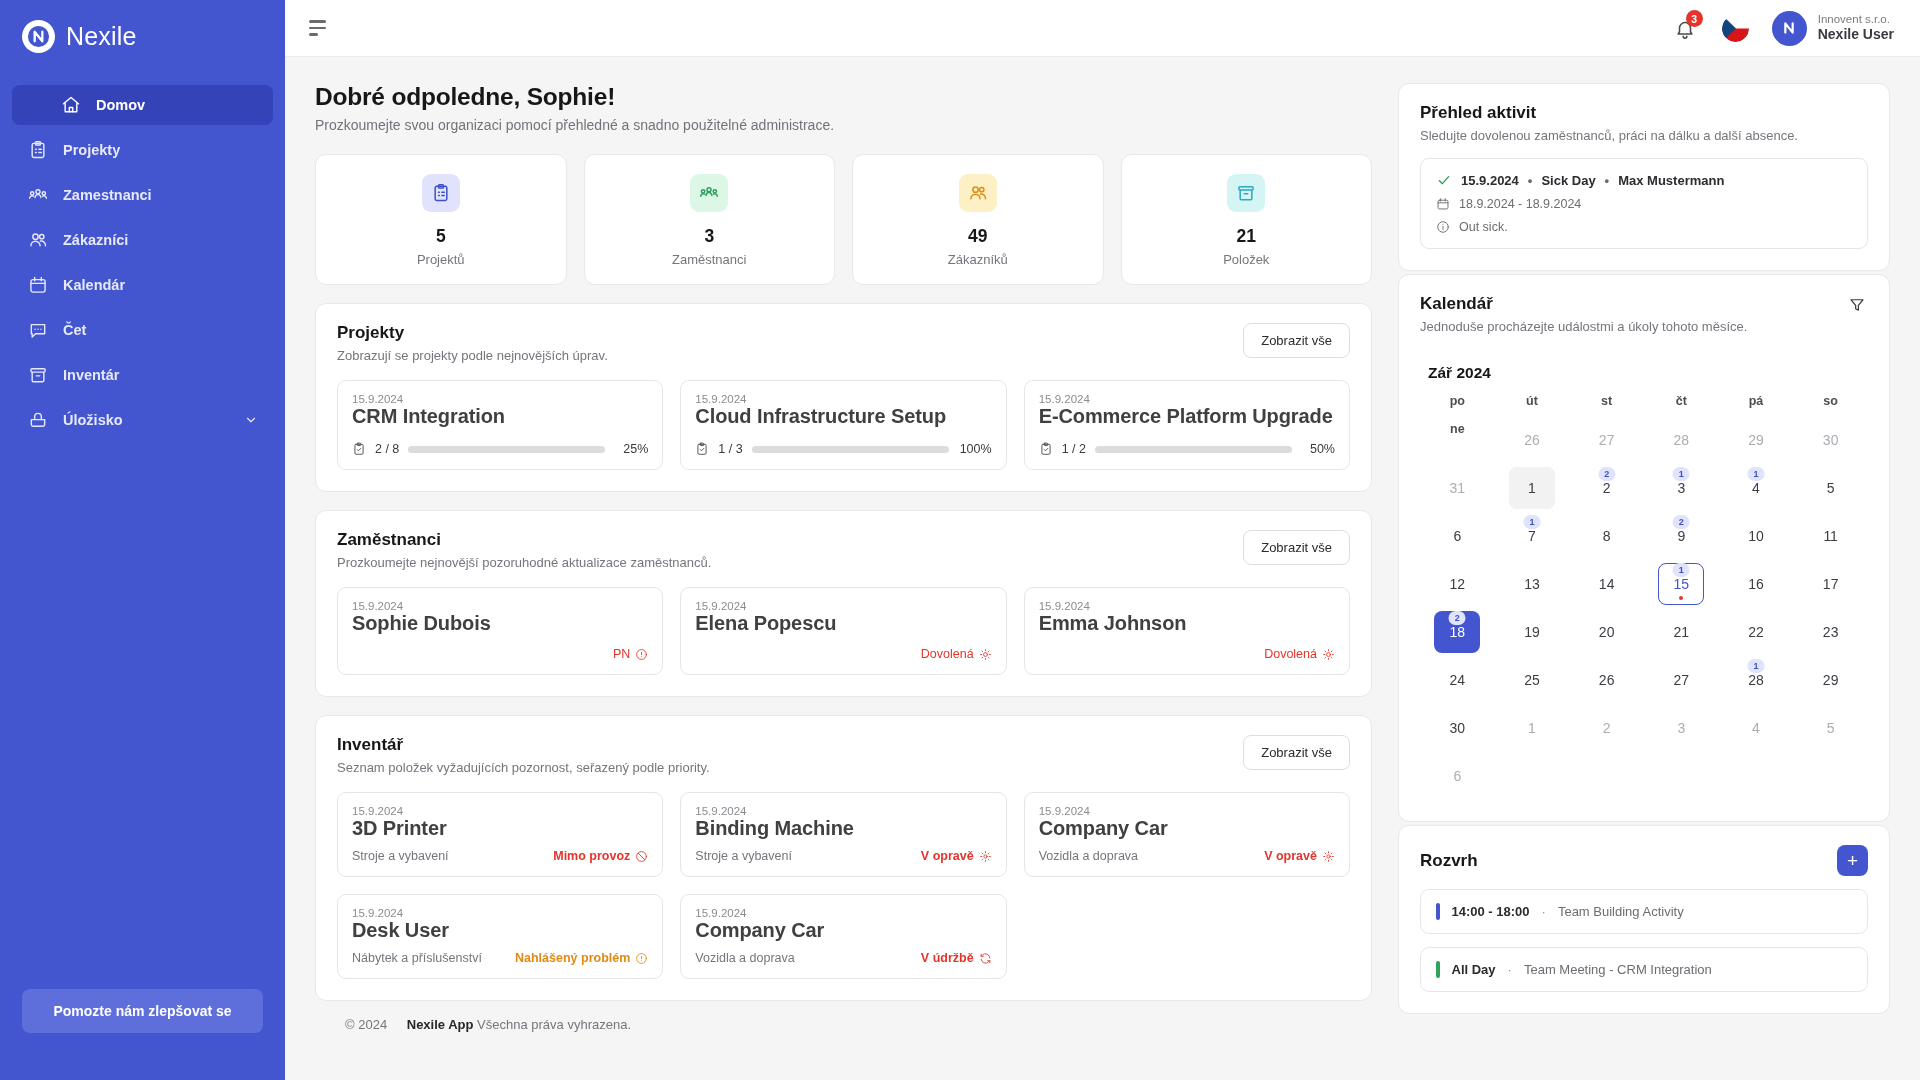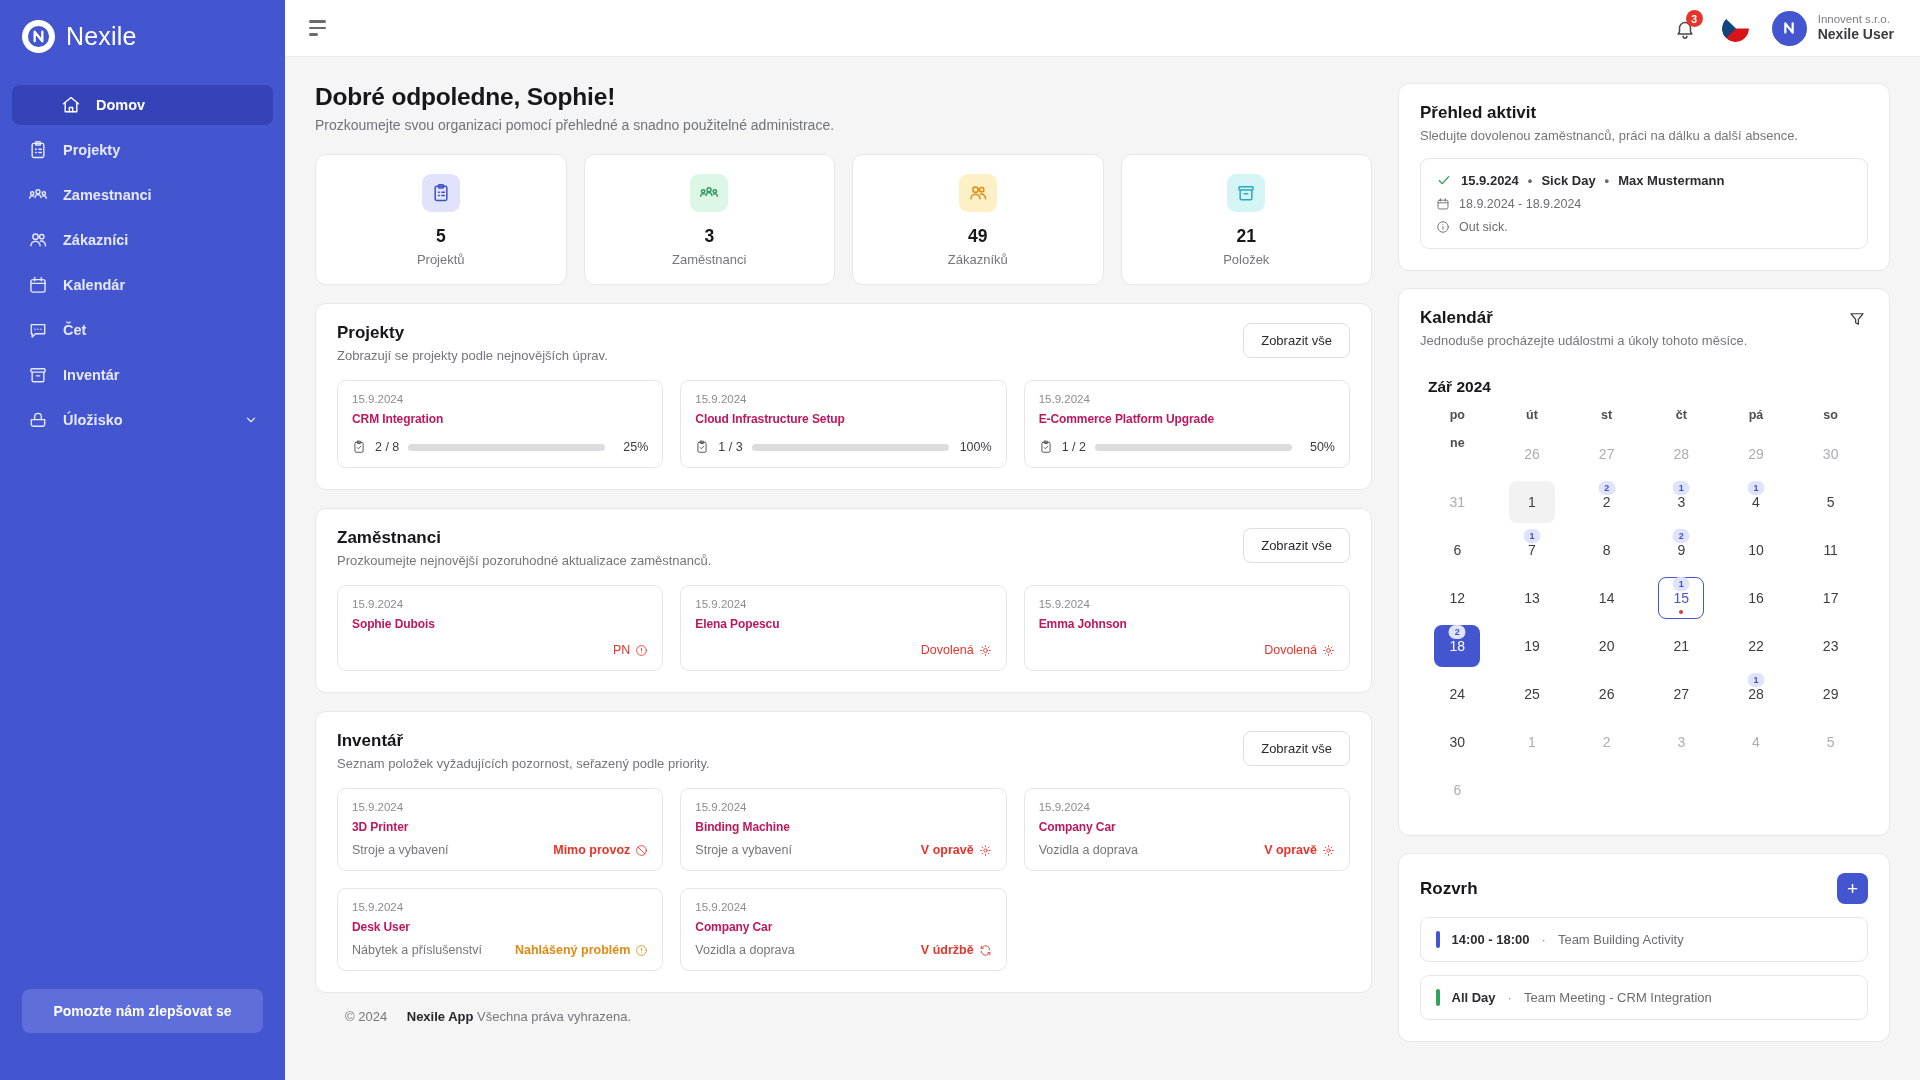--- a/index.html
+++ b/index.html
@@ -93,21 +93,21 @@
   .user-meta { display: flex; flex-direction: column; line-height: 1.25; }
   .user-org { font-size: 11.5px; color: #7c7c82; }
   .user-name { font-size: 14px; font-weight: 700; color: #3a3a40; }
 
   .content {
     flex: 1; display: flex; gap: 26px;
     padding: 26px 30px 0 30px; min-height: 0;
     overflow: hidden;
   }
   .col-left { flex: 1 1 auto; min-width: 0; display: flex; flex-direction: column; }
-  .col-right { flex: 0 0 492px; width: 492px; display: flex; flex-direction: column; gap: 17px; }
+  .col-right { flex: 0 0 492px; width: 492px; display: flex; flex-direction: column; gap: 3px; }
 
   .greet-title { font-size: 24.5px; font-weight: 700; color: #17171a; letter-spacing: -.2px; }
   .greet-sub { font-size: 14px; color: #72727a; margin-top: 6px; }
 
   .stats { display: flex; gap: 17px; margin-top: 21px; }
   .stat-card {
     flex: 1; background: #fff; border: 1px solid #e8e8ea; border-radius: 11px;
     padding: 19px 0 17px; display: flex; flex-direction: column; align-items: center;
   }
   .stat-ico {
@@ -131,21 +131,21 @@
     cursor: pointer; white-space: nowrap;
   }
 
   .card-row { display: flex; gap: 17px; margin-top: 17px; flex-wrap: wrap; }
   .mini-card {
     flex: 0 0 calc((100% - 34px) / 3);
     border: 1px solid #e6e6e8; border-radius: 9px;
     padding: 12px 14px 13px; background: #fff; min-width: 0;
   }
   .mini-date { font-size: 11.5px; color: #8b8b92; }
-  .mini-title { font-size: 12px; font-weight: 700; color: #be185d; margin-top: 7px; letter-spacing: -.1px; }
+  .mini-title { font-size: 20px; font-weight: 700; color: #404040; letter-spacing: -.1px; }
 
   .prog-row { display: flex; align-items: center; gap: 9px; margin-top: 14px; }
   .prog-ico svg { width: 14px; height: 14px; stroke: #4d4d53; fill: none; stroke-width: 1.6; stroke-linecap: round; stroke-linejoin: round; display:block; }
   .prog-frac { font-size: 12.5px; color: #3a3a40; }
   .prog-bar { flex: 1; height: 7px; border-radius: 4px; background: #dcdcde; overflow: hidden; }
   .prog-fill { height: 100%; border-radius: 4px; }
   .prog-pct { font-size: 12.5px; color: #3a3a40; min-width: 34px; text-align: right; }
 
   .emp-status { display: flex; justify-content: flex-end; align-items: center; gap: 5px; margin-top: 12px; font-size: 12.5px; }
   .emp-status svg { width: 13px; height: 13px; fill: none; stroke: currentColor; stroke-width: 1.6; stroke-linecap: round; stroke-linejoin: round; }

